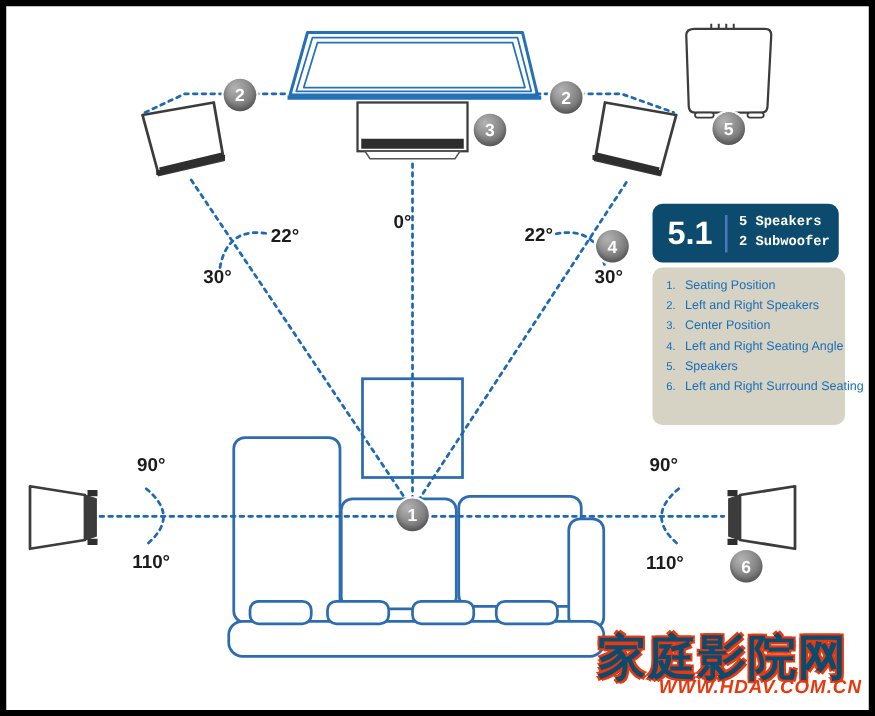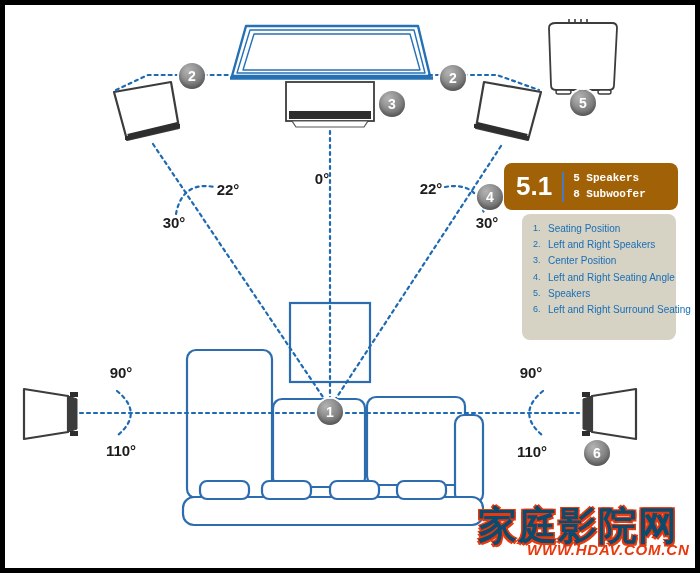--- a/index.html
+++ b/index.html
@@ -14,22 +14,22 @@
     box-shadow:0 0 0 2px rgba(255,255,255,0.95), inset 0 -3px 4px rgba(0,0,0,0.28);
     color:#ffffff;font-weight:bold;font-size:14px;line-height:26px;text-align:center;
     transform:translate(-50%,-50%);
   }
   .angle{
     position:absolute;transform:translate(-50%,-50%);
     font-weight:bold;font-size:15px;color:#1c1c1c;white-space:nowrap;
   }
   
   .legend-header{
-    position:absolute;left:504px;top:163px;width:174px;height:47px;
-    background:#a16207;border-radius:8px;display:flex;align-items:center;
+    position:absolute;left:522px;top:163px;width:149px;height:47px;
+    background:#0c4a6e;border-radius:8px;display:flex;align-items:center;
   }
   .legend-format{color:#fff;font-weight:bold;font-size:26px;padding-left:12px;letter-spacing:0px;}
   .legend-divider{width:2px;height:30px;background:#4b79bd;margin:0 9px 0 10px;}
   .legend-sub{color:#fff;font-weight:bold;font-size:11px;line-height:1.45;font-family:Liberation Mono, monospace;}
   .legend-body{
     position:absolute;left:522px;top:214px;width:154px;height:126px;
     background:#d6d2c4;border-radius:8px;padding-top:9px;box-sizing:border-box;
   }
   .legend-row{display:flex;align-items:flex-start;padding:0 4px 0 11px;height:16.2px;}
   .legend-num{width:15px;flex:0 0 15px;color:#1a6fb5;font-size:9px;}
@@ -151,21 +151,21 @@
   <div class="angle" style="left:121px;top:372px">90°</div>
   <div class="angle" style="left:121px;top:450px">110°</div>
   <div class="angle" style="left:531px;top:372px">90°</div>
   <div class="angle" style="left:532px;top:451px">110°</div>
 
   <div class="legend-header">
     <span class="legend-format">5.1</span>
     <span class="legend-divider"></span>
     <span class="legend-sub">
       <div>5 Speakers</div>
-      <div>8 Subwoofer</div>
+      <div>2 Subwoofer</div>
     </span>
   </div>
   <div class="legend-body">
     <div class="legend-row">
       <span class="legend-num">1.</span>
       <span class="legend-label">Seating Position</span>
     </div>
     <div class="legend-row">
       <span class="legend-num">2.</span>
       <span class="legend-label">Left and Right Speakers</span>

